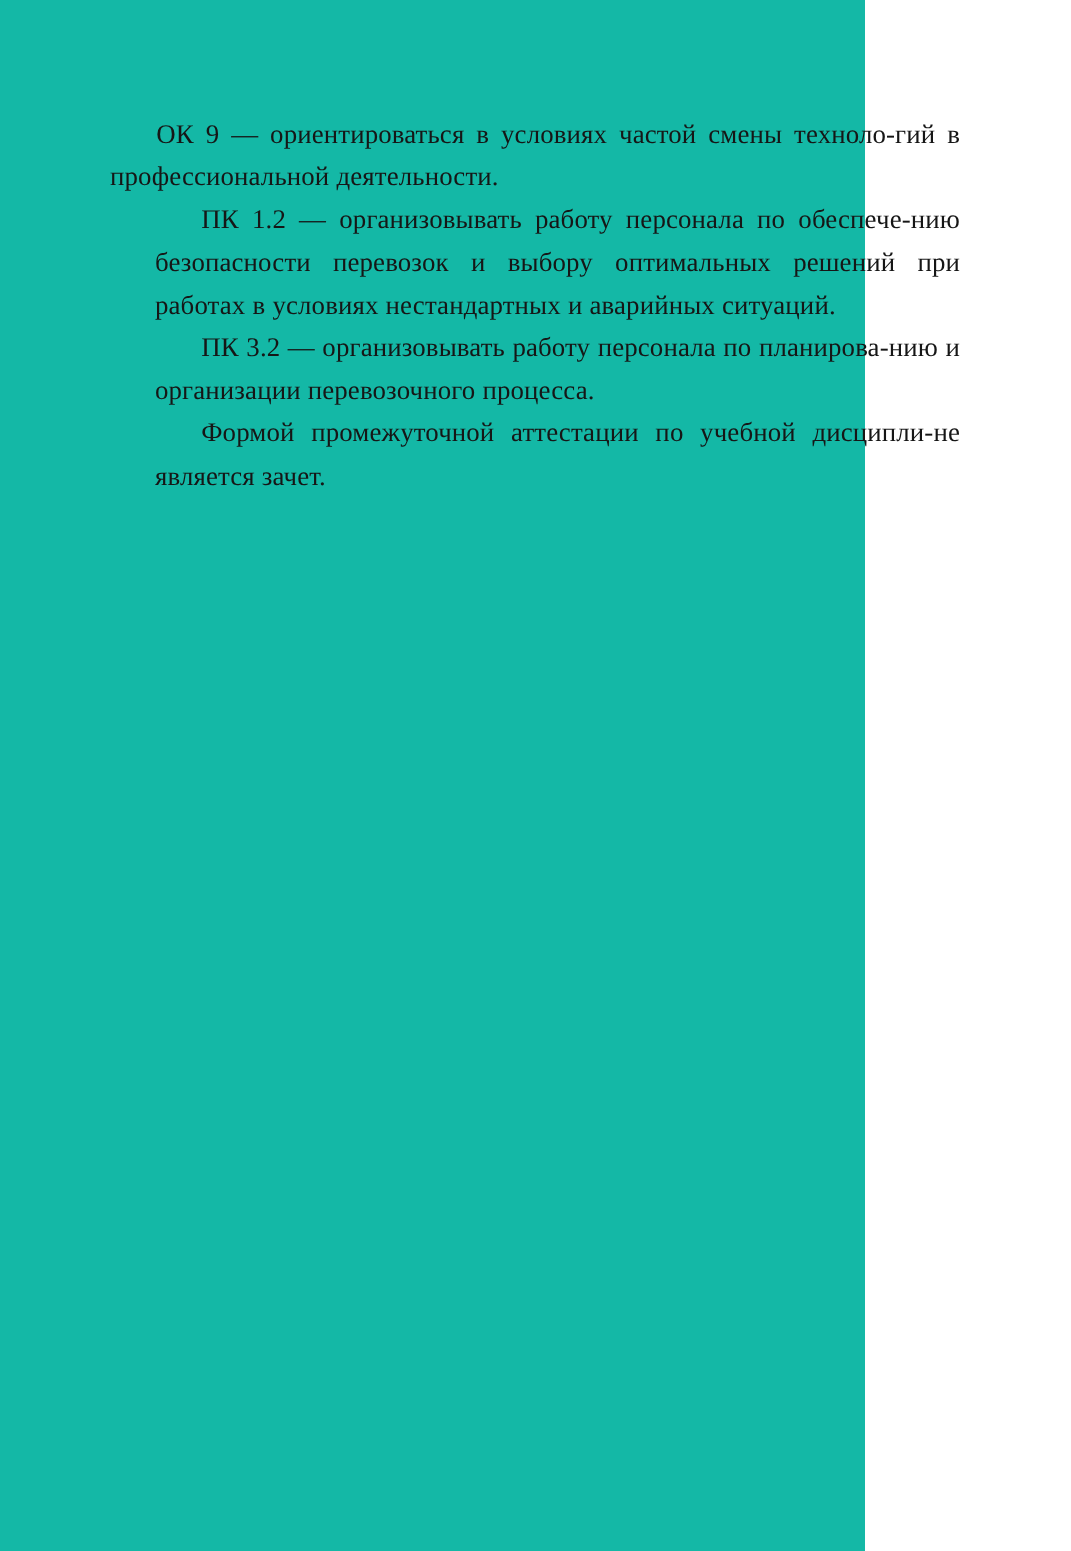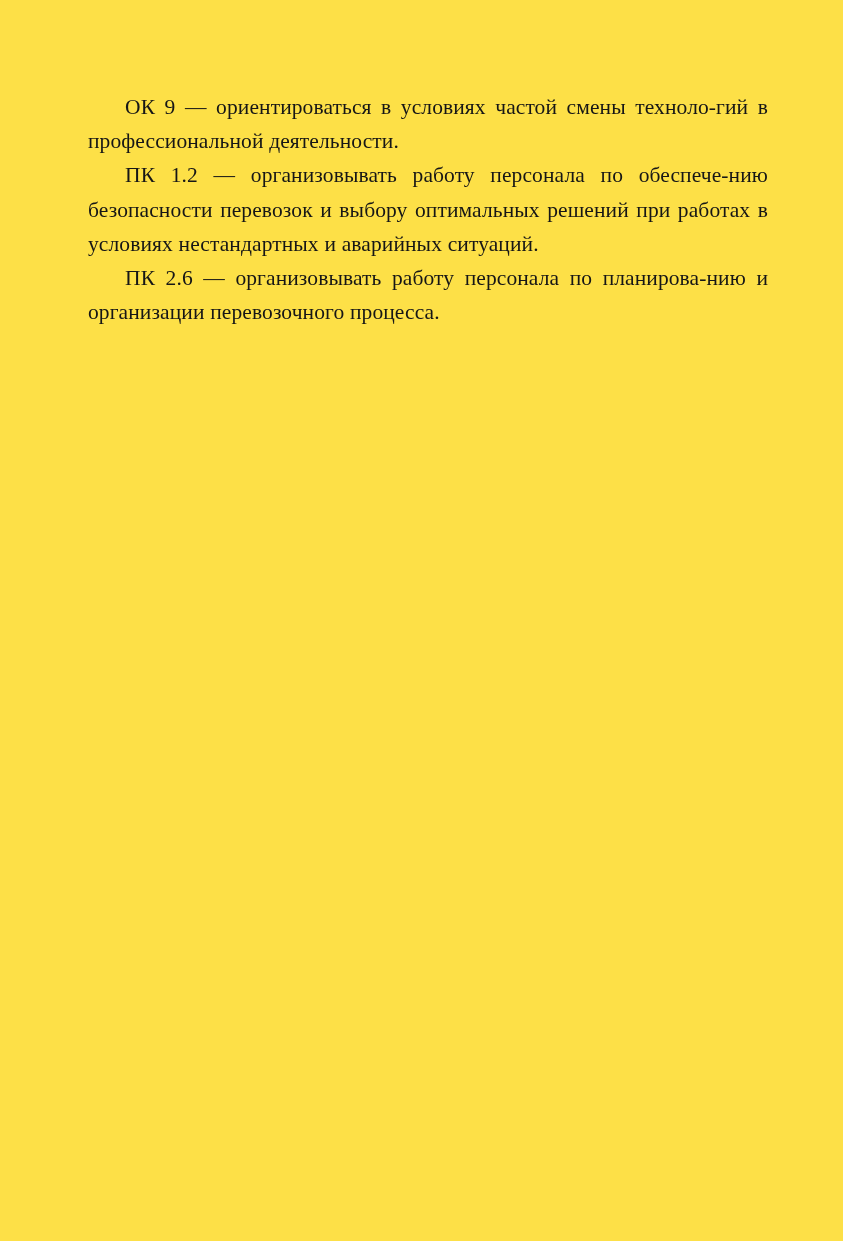--- a/index.html
+++ b/index.html
@@ -12,23 +12,23 @@
     height: 1241px;
     position: relative;
     font-family: "Liberation Serif", "DejaVu Serif", serif;
     color: #1a1a1a;
     overflow: hidden;
   }
   .page {
     position: absolute;
     left: 0;
     top: 0;
-    width: 843px;
+    width: 692px;
     height: 1241px;
-    background: #fde047;
+    background: #14b8a6;
   }
   .text-column {
     position: absolute;
     left: 88px;
     top: 90px;
     width: 680px;
   }
   p.para {
     margin: 0;
     text-indent: 37px;
@@ -36,24 +36,26 @@
     text-justify: inter-word;
     font-size: 21.5px;
     line-height: 34.2px;
     letter-spacing: 0.1px;
     word-spacing: 0.2px;
     color: #161616;
     hyphens: manual;
   }
   p.para + p.para {
     margin-top: 0;
+    margin-left: 36px;
   }
 </style>
 </head>
 <body>
 
 <div class="page">
   <div class="text-column">
     <p class="para">ОК 9 — ориентироваться в условиях частой смены техноло-гий в профессиональной деятельности.</p>
     <p class="para">ПК 1.2 — организовывать работу персонала по обеспече-нию безопасности перевозок и выбору оптимальных решений при работах в условиях нестандартных и аварийных ситуаций.</p>
-    <p class="para">ПК 2.6 — организовывать работу персонала по планирова-нию и организации перевозочного процесса.</p>
+    <p class="para">ПК 3.2 — организовывать работу персонала по планирова-нию и организации перевозочного процесса.</p>
+    <p class="para">Формой промежуточной аттестации по учебной дисципли-не является зачет.</p>
   </div>
 </div>
 
 </body></html>

